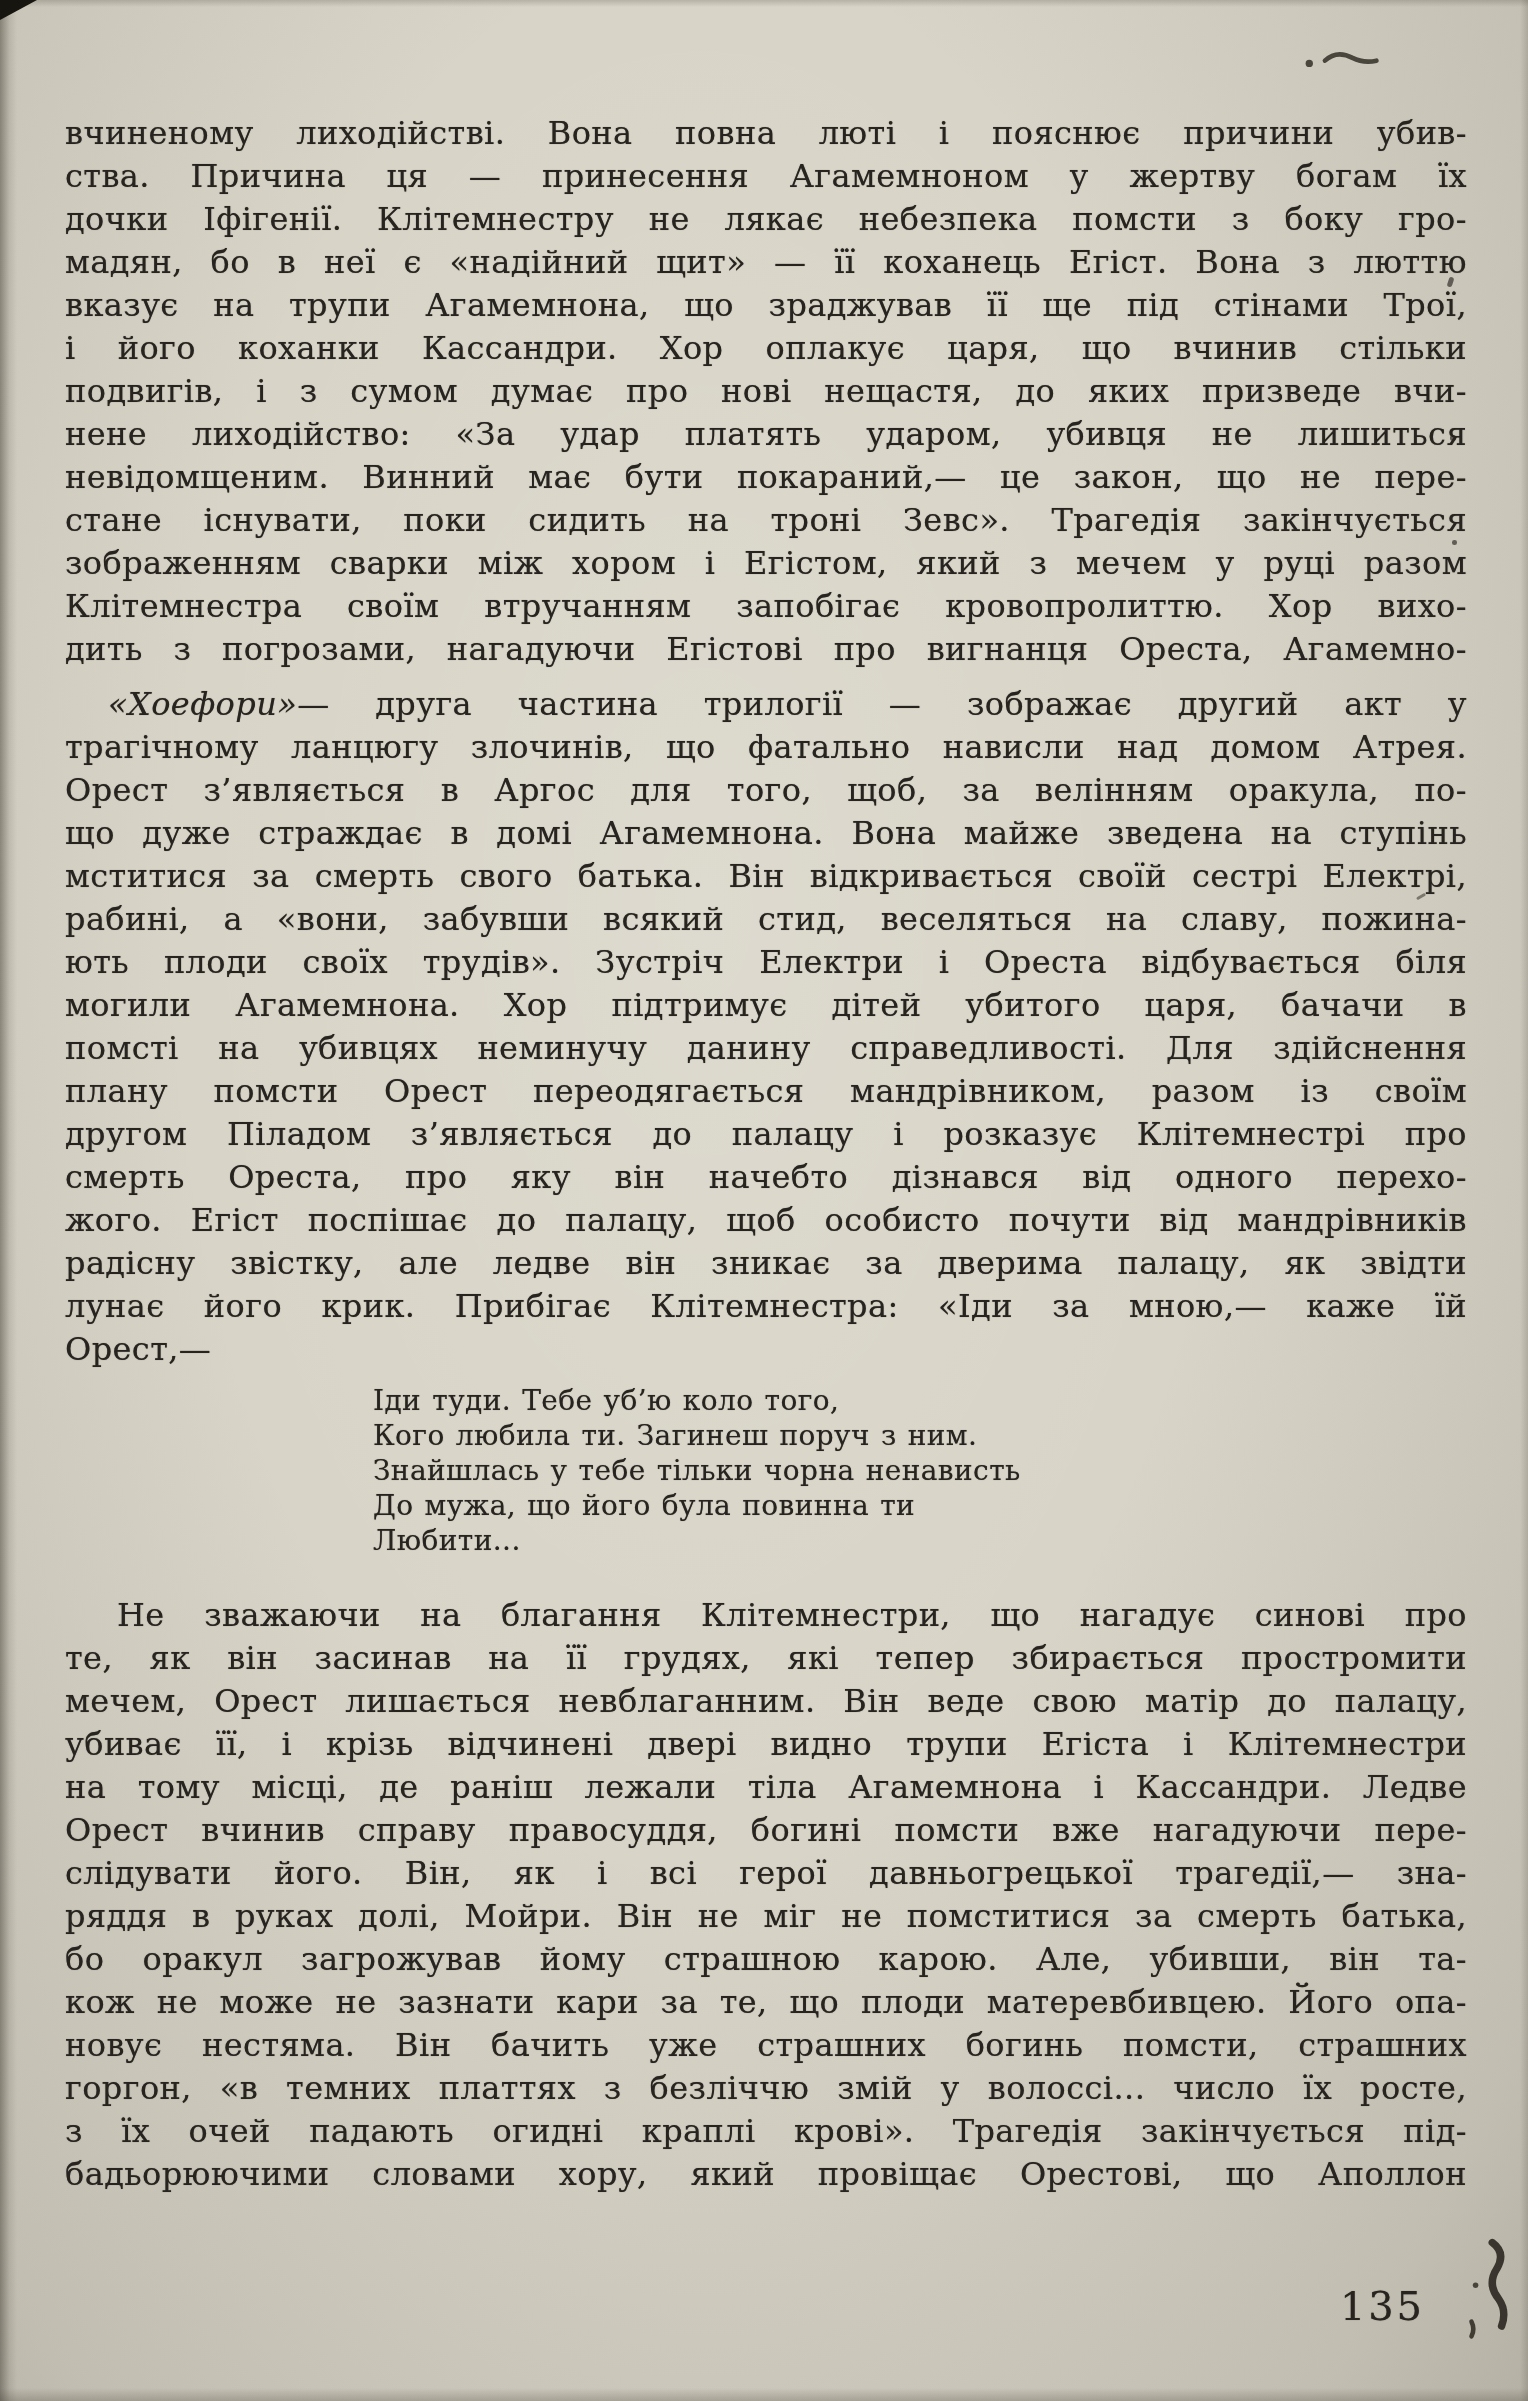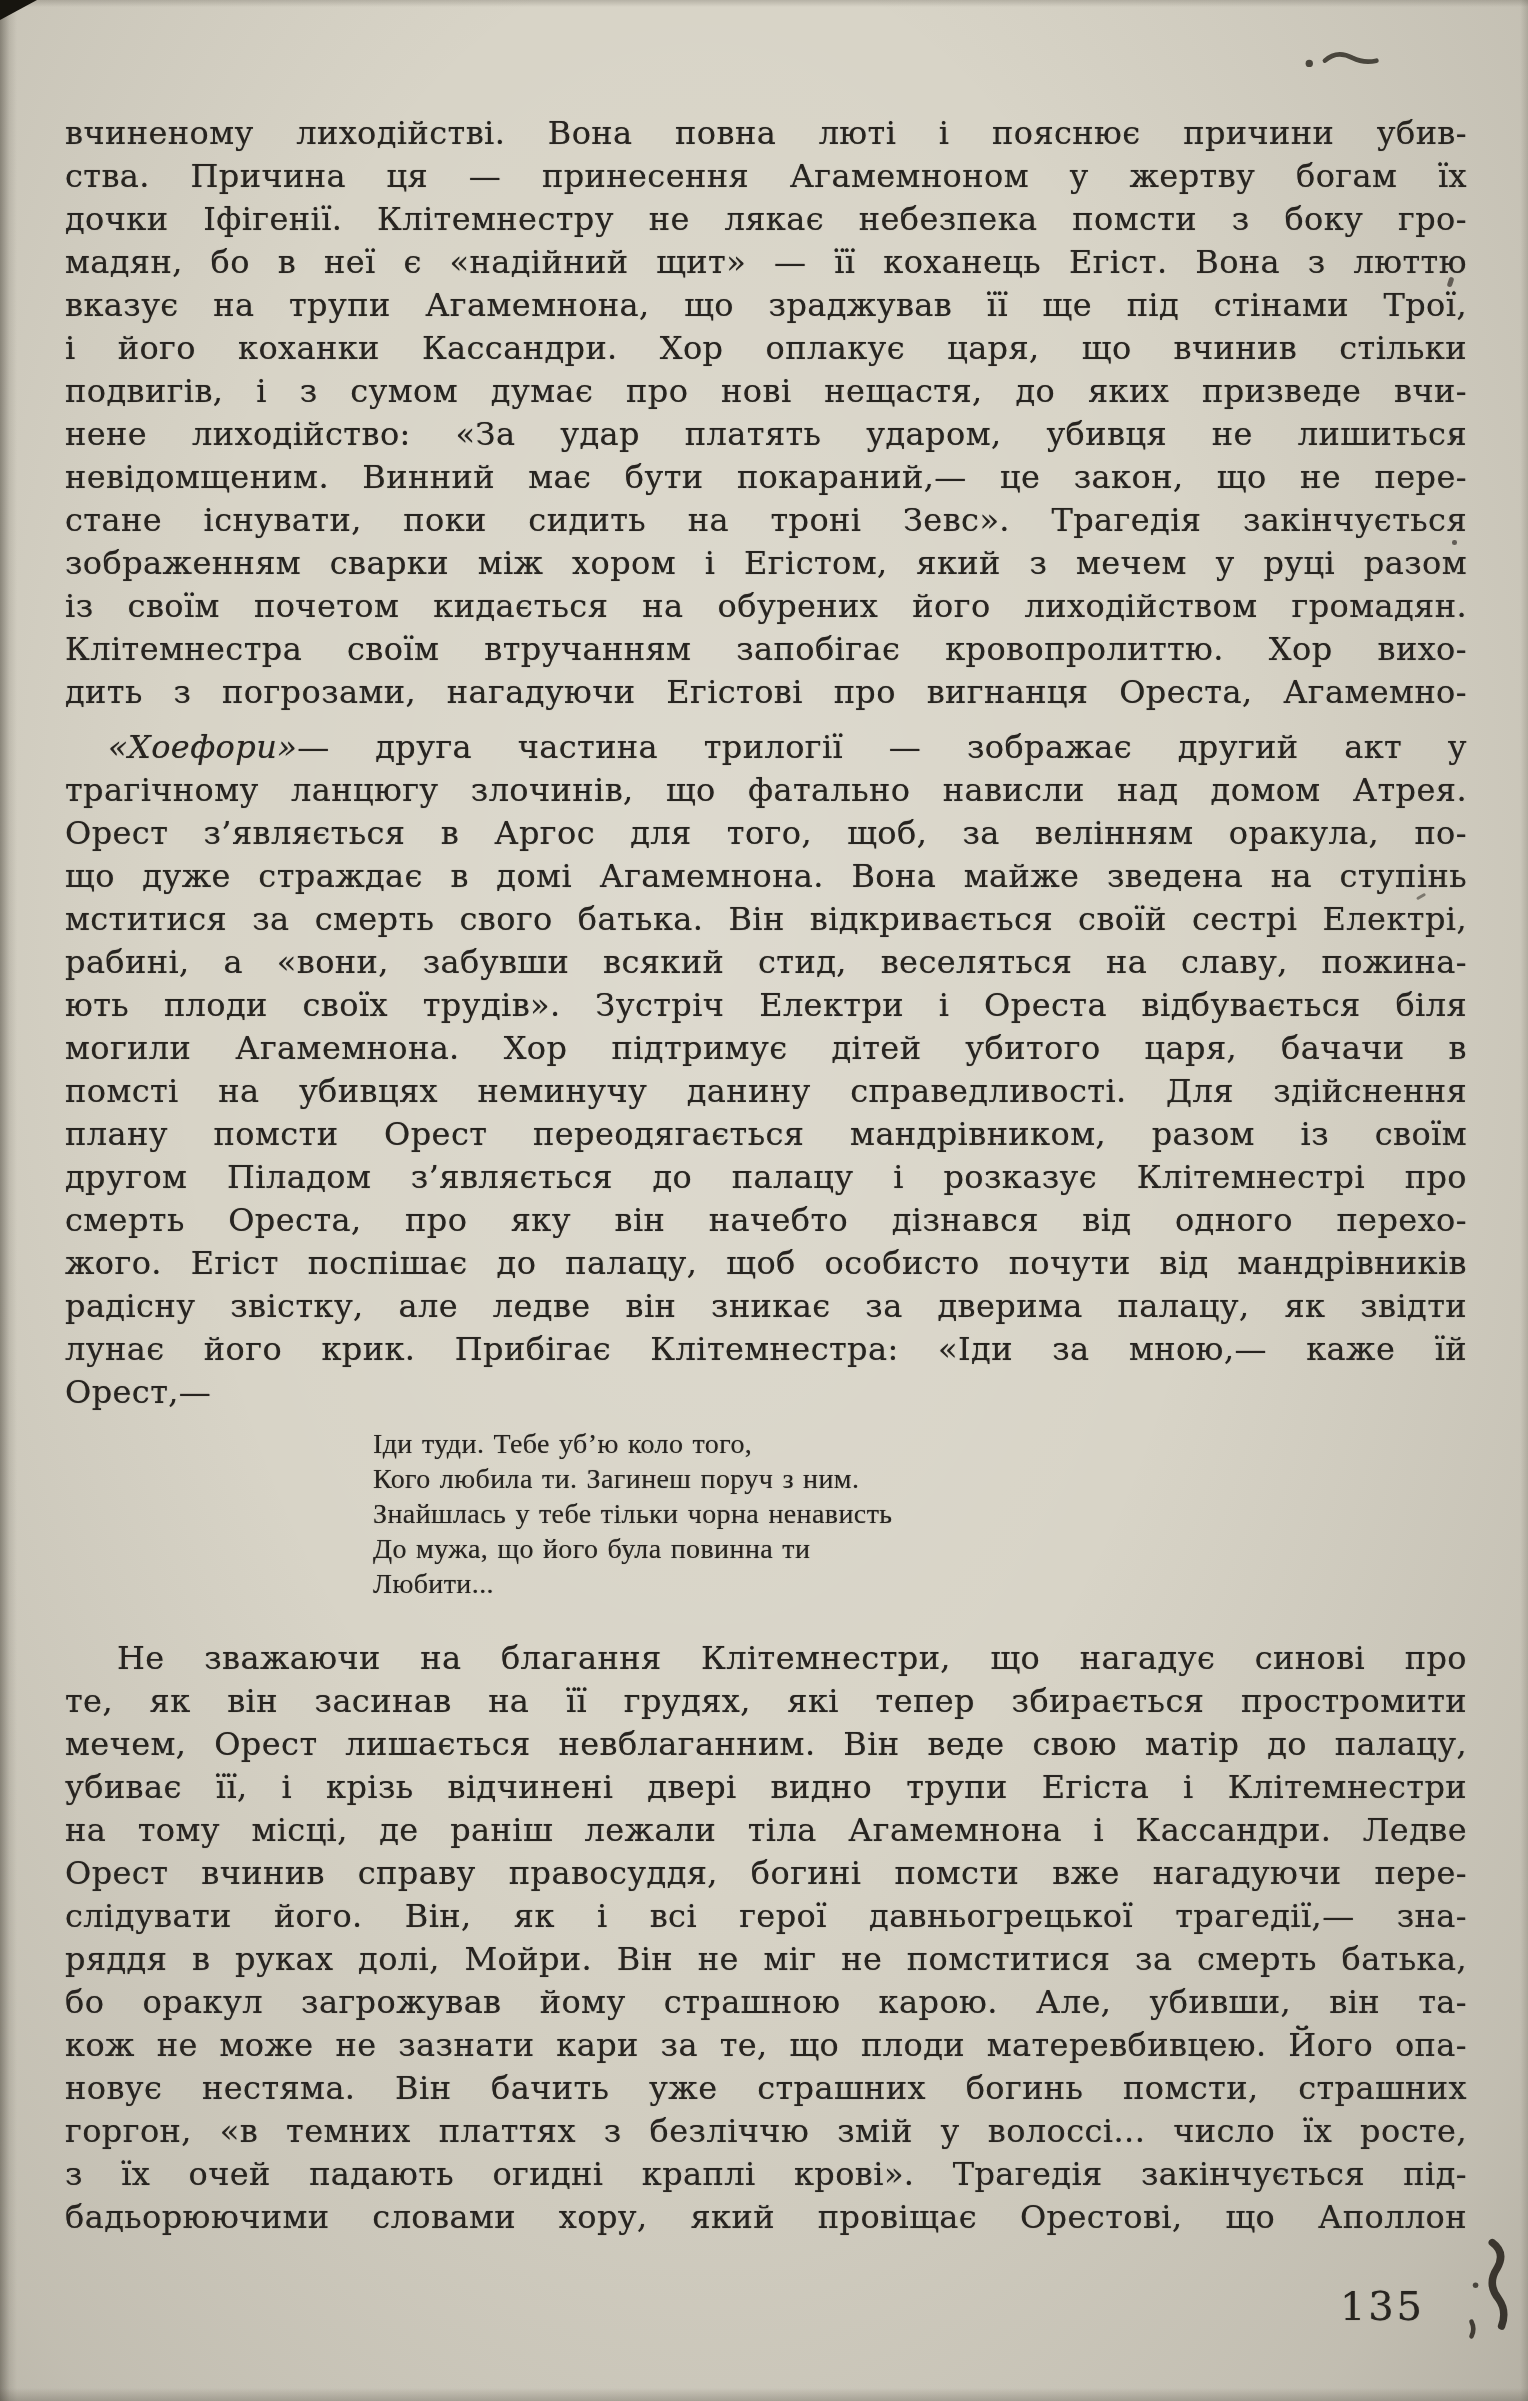--- a/index.html
+++ b/index.html
@@ -56,21 +56,20 @@
   .lead-italic{font-style:italic;}
 
   .verse{
     margin:3.7px 0 36px 320px;
     font-size:28px;
   }
   .verse .line{
     line-height:35px;
     text-align:right;
     text-align-last:left;
-    font-family:Liberation Serif, serif;
   }
 
   .page-number{
     position:absolute;
     left:1340px;top:2283px;
     font-size:40px;
     letter-spacing:2.8px;
     text-shadow:0 0 0.9px rgba(39,36,32,0.6);
   }
 
@@ -124,21 +123,20 @@
       <div class="line">ства. Причина ця — принесення Агамемноном у жертву богам їх</div>
       <div class="line">дочки Іфігенії. Клітемнестру не лякає небезпека помсти з боку гро-</div>
       <div class="line">мадян, бо в неї є «надійний щит» — її коханець Егіст. Вона з люттю</div>
       <div class="line">вказує на трупи Агамемнона, що зраджував її ще під стінами Трої,</div>
       <div class="line">і його коханки Кассандри. Хор оплакує царя, що вчинив стільки</div>
       <div class="line">подвигів, і з сумом думає про нові нещастя, до яких призведе вчи-</div>
       <div class="line">нене лиходійство: «За удар платять ударом, убивця не лишиться</div>
       <div class="line">невідомщеним. Винний має бути покараний,— це закон, що не пере-</div>
       <div class="line">стане існувати, поки сидить на троні Зевс». Трагедія закінчується</div>
       <div class="line">зображенням сварки між хором і Егістом, який з мечем у руці разом</div>
-      <div class="line">із своїм почетом кидається на обурених його лиходійством громадян.</div>
       <div class="line">Клітемнестра своїм втручанням запобігає кровопролиттю. Хор вихо-</div>
       <div class="line">дить з погрозами, нагадуючи Егістові про вигнанця Ореста, Агамемно-</div>
     </div>
 
   <div class="para p2 endsleft">
     <div class="line first"><span class="lead-italic">«Хоефори»</span><span>— друга частина трилогії — зображає другий акт у</span></div>
     <div>
         <div class="line">трагічному ланцюгу злочинів, що фатально нависли над домом Атрея.</div>
         <div class="line">Орест з’являється в Аргос для того, щоб, за велінням оракула, по-</div>
         <div class="line">що дуже страждає в домі Агамемнона. Вона майже зведена на ступінь</div>

